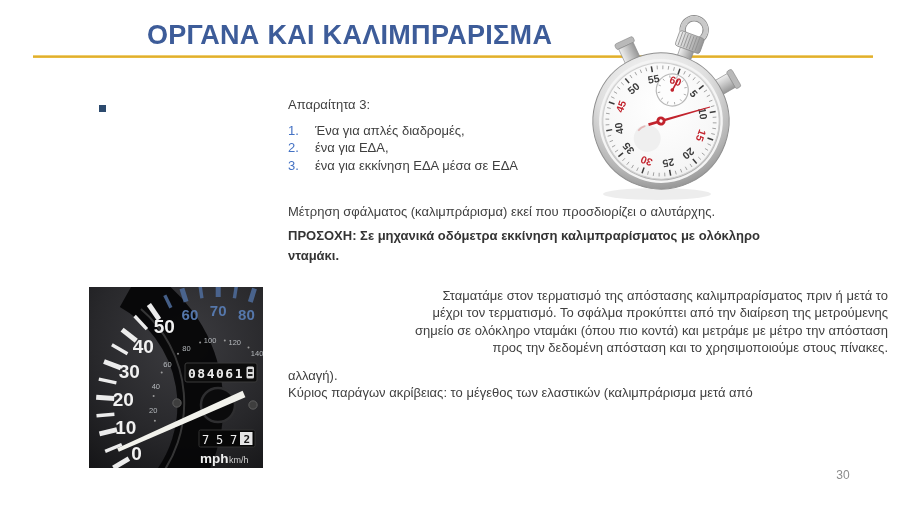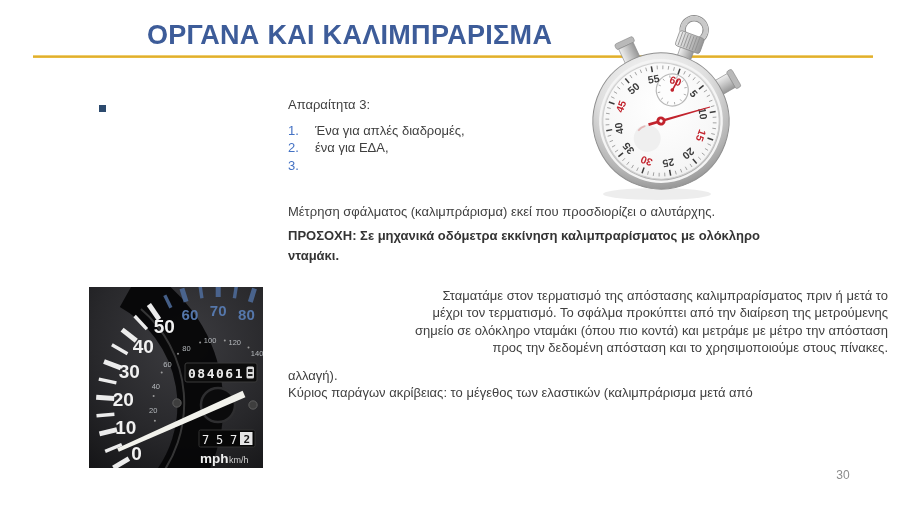--- a/index.html
+++ b/index.html
@@ -46,20 +46,21 @@
       <div class="li ln">
         <span class="num">1.</span>
         <span>Ένα για απλές διαδρομές,</span>
       </div>
       <div class="li ln">
         <span class="num">2.</span>
         <span>ένα για ΕΔΑ,</span>
       </div>
       <div class="li ln">
         <span class="num">3.</span>
+        <span>ένα για εκκίνηση ΕΔΑ μέσα σε ΕΔΑ</span>
       </div>
     </div>
 
     <div class="ln p1">Μέτρηση σφάλματος (καλιμπράρισμα) εκεί που προσδιορίζει ο αλυτάρχης.</div>
 
     <div class="warning">
       <div class="ln">
         <span>ΠΡΟΣΟΧΗ: Σε μηχανικά οδόμετρα εκκίνηση καλιμπραρίσματος με </span><span class="u">ολόκληρο</span>
       </div>
       <div class="ln">νταμάκι.</div>

